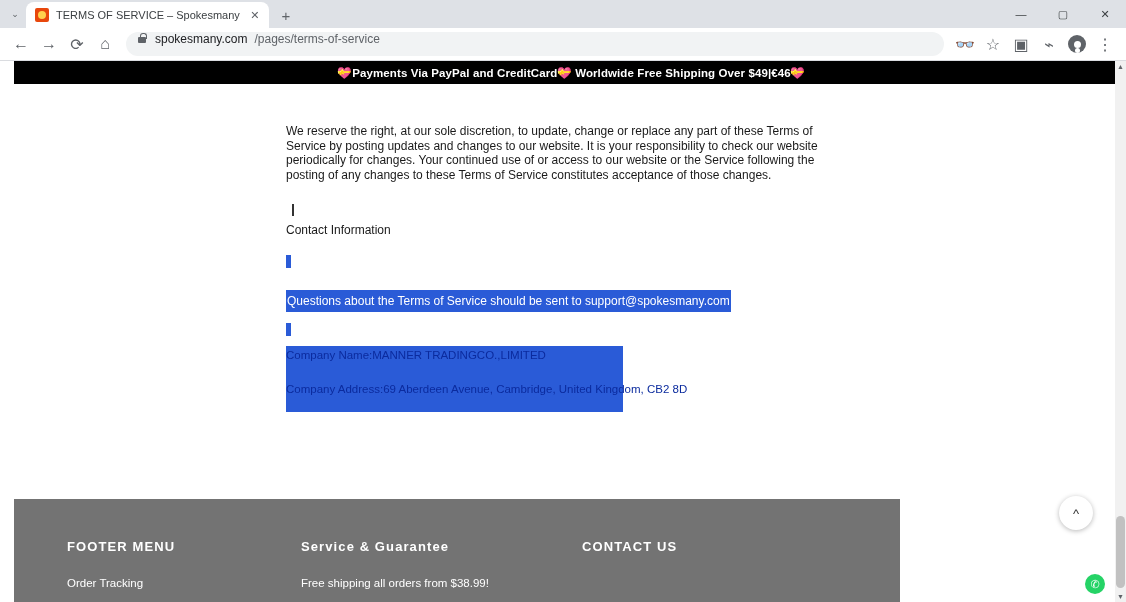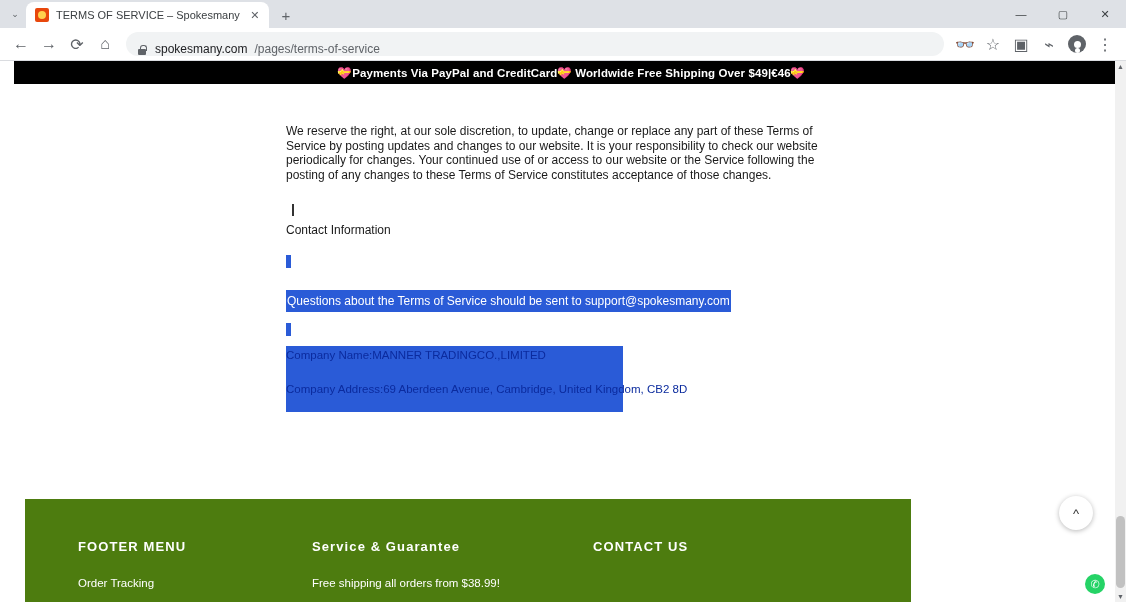--- a/index.html
+++ b/index.html
@@ -95,21 +95,21 @@
     color: #5f6368;
     border-radius: 50%;
     flex: none;
   }
   .omnibox {
     flex: 1;
     height: 24px;
     background: #f1f3f4;
     border-radius: 13px;
     display: flex;
-    align-items: flex-end;
+    align-items: flex-start;
     padding: 0 10px;
     margin: 0 6px;
     gap: 7px;
     font-size: 12px;
     color: #202124;
     min-width: 0;
   }
   .omnibox .domain { color: #202124; }
   .omnibox .path { color: #5f6368; }
   .lock {
@@ -210,24 +210,24 @@
     line-height: 14px;
     position: relative;
     height: 66px;
   }
   .sel-block .l1 { position:absolute; top:2px; left:0; white-space:nowrap; }
   .sel-block .l2 { position:absolute; bottom:16px; left:0; white-space:nowrap; }
 
   
   .footer {
     position: absolute;
-    left: 11px; top: 438px;
+    left: 0; top: 438px;
     width: 886px;
     height: 103px;
-    background: #4d7c0f;
+    background: #737373;
     color: #fff;
   }
   .footer-inner {
     display: flex;
     padding: 38px 0 0 0;
     position: relative;
     height: 100%;
   }
   .fcol { position: absolute; top: 40px; }
   .fcol.c1 { left: 53px; }

